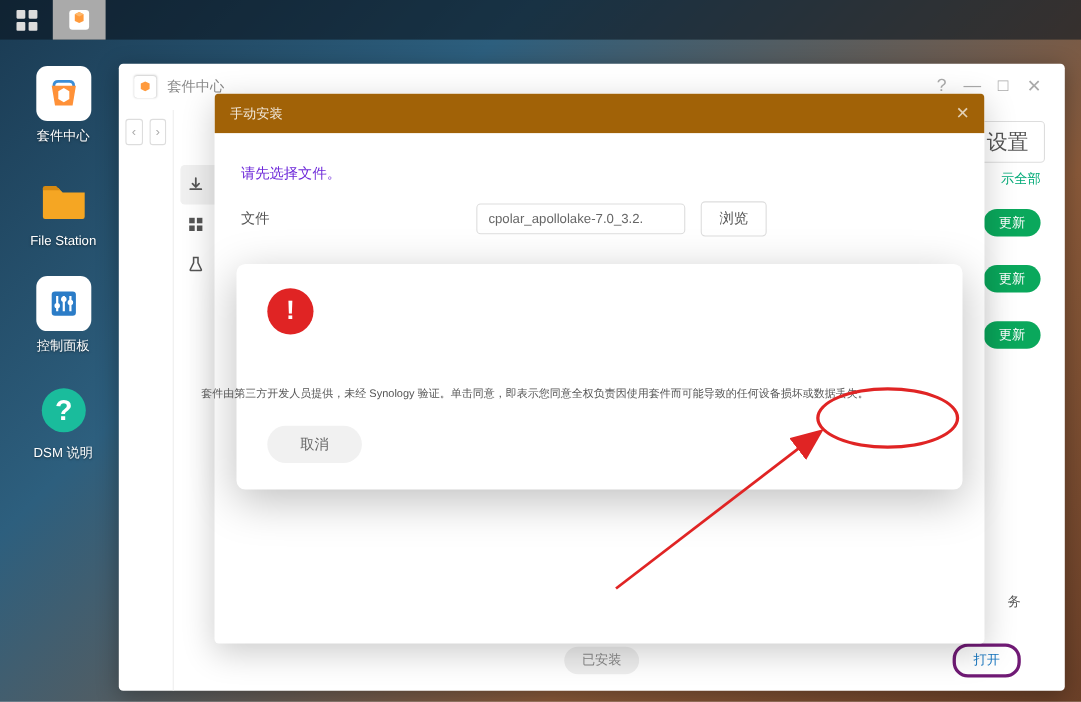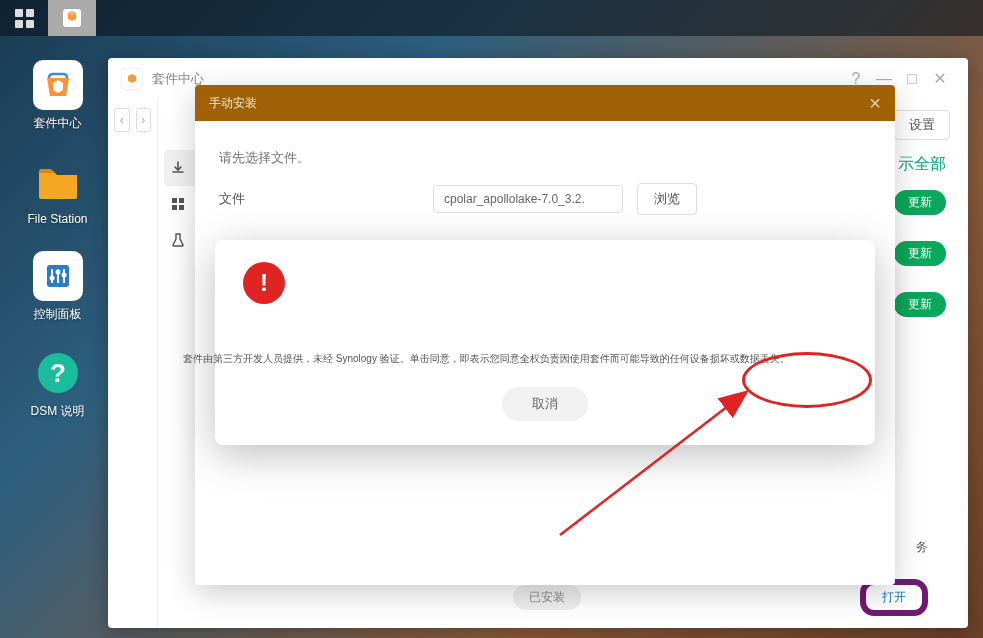--- a/index.html
+++ b/index.html
@@ -30,48 +30,48 @@
     .pw-nav-strip { width: 50px; border-right: 1px solid #eee; }
     .nav-arrow-row { height: 40px; display:flex; align-items:center; justify-content:center; gap: 6px; padding: 4px 6px; }
     .nav-arrow { width: 18px; height: 24px; border: 1px solid #ddd; border-radius: 3px; display:flex; align-items:center; justify-content:center; color:#aaa; cursor:pointer; font-size:12px; }
     
     .pw-sidebar { width: 125px; padding-top: 10px; }
     .sidebar-item { height: 36px; display: flex; align-items: center; padding: 0 12px; color: #555; font-size: 13px; cursor: pointer; gap: 10px; }
     .sidebar-item.active { background: #f0f0f0; border-radius: 4px; margin: 0 6px; padding: 0 6px; }
     .sidebar-icon-svg { width: 16px; height: 16px; flex-shrink: 0; }
     
     .pw-content { flex: 1; padding: 12px 18px; position: relative; }
-    .settings-btn { position: absolute; top: 10px; right: 18px; padding: 5px 14px; border: 1px solid #ddd; border-radius: 4px; background: #fff; font-size: 13px; color: #555; cursor: pointer; }
-    .show-all { position: absolute; top: 54px; right: 22px; color: #0a7; font-size: 16px; cursor: pointer; }
+    .settings-btn { position: absolute; top: 10px; right: 18px; padding: 5px 14px; border: 1px solid #ddd; border-radius: 4px; background: #fff; font-size: 19px; color: #555; cursor: pointer; }
+    .show-all { position: absolute; top: 54px; right: 22px; color: #0a7; font-size: 12px; cursor: pointer; }
     .card-row { position: absolute; right: 22px; top: 90px; display: flex; flex-direction: column; gap: 26px; }
     .pill { padding: 4px 14px; border-radius: 14px; font-size: 12px; color: #fff; cursor: pointer; text-align:center; }
     .pill.green { background: #0aa85c; }
     
     .bottom-row { position: absolute; bottom: 12px; left: 230px; right: 40px; display: flex; align-items: center; justify-content: space-between; }
     .installed-chip { padding: 4px 16px; border-radius: 14px; background: #eee; color: #888; font-size: 12px; }
-    .open-chip { padding: 4px 16px; border-radius: 14px; border: 6px solid #701a75; color: #1676c0; font-size: 12px; cursor: pointer; }
+    .open-chip { padding: 4px 16px; border-radius: 14px; border: 3px solid #701a75; color: #1676c0; font-size: 12px; cursor: pointer; }
     
     .manual-modal { position: absolute; top: 85px; left: 195px; width: 700px; height: 500px; background: #fff; border-radius: 4px; box-shadow: 0 8px 30px rgba(0,0,0,0.2); display: flex; flex-direction: column; overflow: hidden; z-index: 50; }
     .mm-header { height: 36px; background: #a16207; display: flex; align-items: center; padding: 0 14px; color: rgba(255,255,255,0.85); font-size: 12px; }
     .mm-close { margin-left: auto; font-size: 20px; cursor: pointer; color: rgba(255,255,255,0.7); }
     .mm-title-row { background: #1890ff; padding: 10px 22px 20px; color: #fff; font-size: 17px; font-weight: 500; }
     .mm-body { flex: 1; padding: 28px 24px; position: relative; }
-    .mm-instr { color: #737373; font-size: 13px; margin-bottom: 16px; }
+    .mm-instr { color: #6d28d9; font-size: 13px; margin-bottom: 16px; }
     .mm-file-row { display: flex; align-items: center; gap: 14px; }
     .mm-file-label { color: #555; font-size: 13px; width: 40px; flex-shrink:0; }
     .mm-file-input { width: 190px; padding: 6px 10px; border: 1px solid #ddd; border-radius: 4px; font-size: 12px; color: #666; margin-left: 160px; }
     .mm-browse { padding: 6px 16px; border: 1px solid #ddd; border-radius: 4px; background: #fff; font-size: 13px; color: #555; cursor: pointer; }
     .mm-next-row { position: absolute; bottom: 18px; right: 24px; }
     .mm-next { padding: 7px 34px; background: #1890ff; color: #fff; border: none; border-radius: 16px; font-size: 13px; cursor: pointer; }
     
     .warning-popup { position: absolute; top: 240px; left: 215px; width: 660px; background: #fff; border-radius: 8px; box-shadow: 0 10px 40px rgba(0,0,0,0.25); padding: 22px 28px 24px; z-index: 100; }
     .wp-row { display: flex; gap: 18px; }
     .wp-alert-icon { width: 42px; height: 42px; background: #e02424; border-radius: 50%; display: flex; align-items: center; justify-content: center; color: #fff; font-size: 24px; font-weight: bold; flex-shrink: 0; }
     .wp-text { color: #555; font-size: 10px; line-height: 1.7; padding-top: 46px; margin-left: -60px; }
-    .wp-buttons { display: flex; justify-content: center; gap: 14px; margin-top: 20px; }
+    .wp-buttons { display: flex; justify-content: flex-start; gap: 14px; margin-top: 20px; }
     .wp-cancel { padding: 8px 30px; background: #f1f1f1; border: none; border-radius: 18px; font-size: 13px; color: #666; cursor: pointer; }
     .wp-agree { padding: 8px 40px; background: #e13c3c; border: none; border-radius: 18px; font-size: 13px; color: #fff; cursor: pointer; }
     
     .red-ellipse { position: absolute; top: 352px; left: 742px; width: 130px; height: 56px; border: 3px solid #e02424; border-radius: 50%; z-index: 150; pointer-events: none; }
     .red-arrow { position: absolute; top: 375px; left: 550px; z-index: 150; pointer-events: none; }
     .srv-badge { position: absolute; bottom: 72px; right: 40px; color: #555; font-size: 12px; }
   </style>
 </head>
 <body>
 

